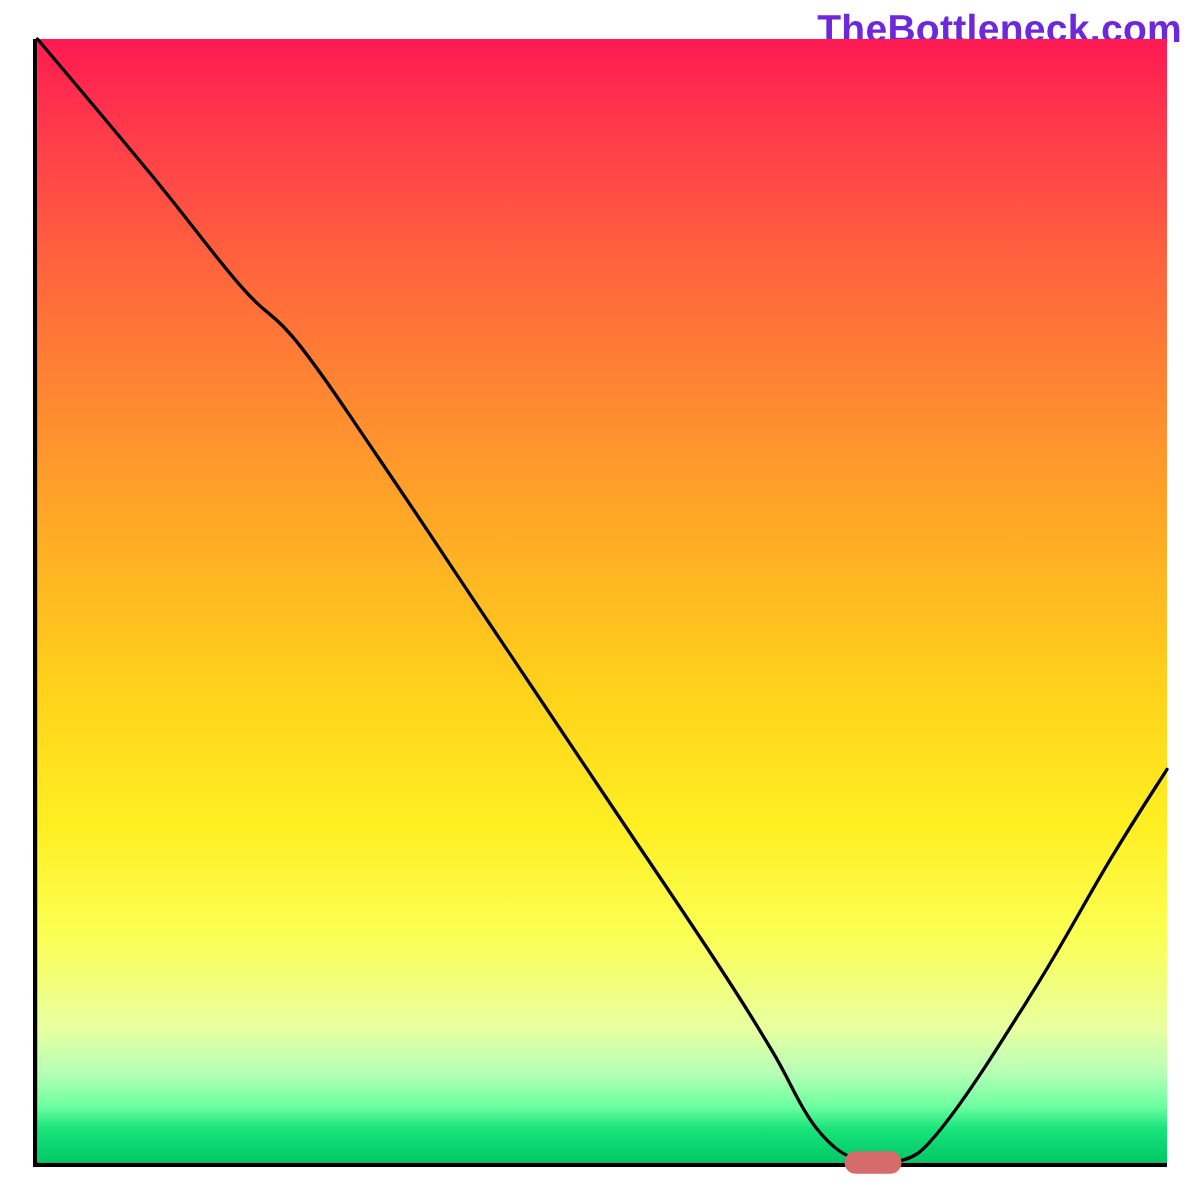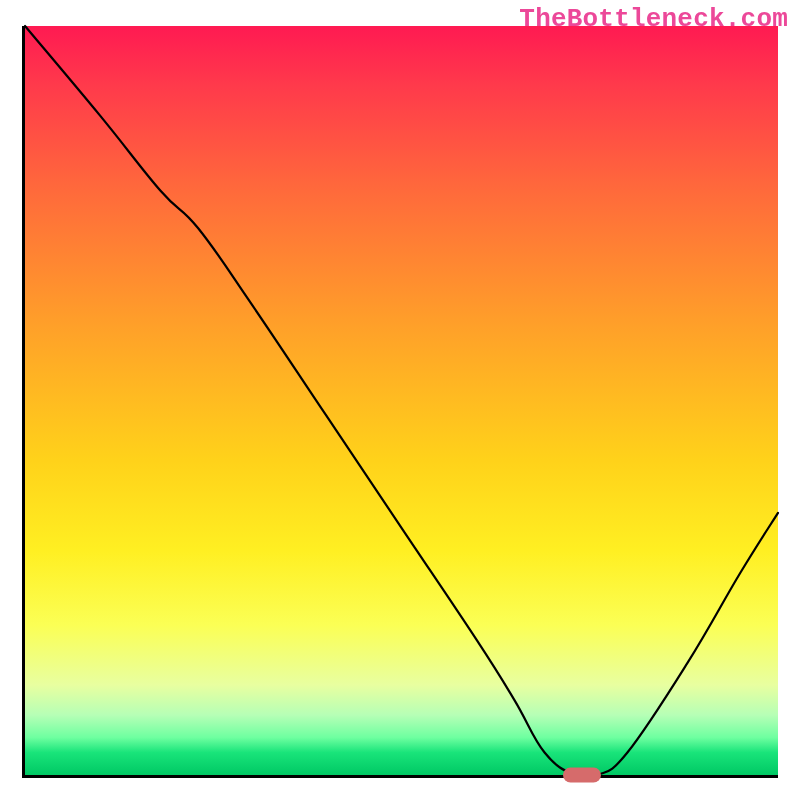--- a/index.html
+++ b/index.html
@@ -8,24 +8,24 @@
   .frame {
     position: relative;
     width: 800px;
     height: 800px;
   }
 
   .watermark {
     position: absolute;
     top: 4px;
     right: 12px;
-    font-family: Liberation Mono, monospace;
+    font-family: Liberation Sans, sans-serif;
     font-size: 26px;
     font-weight: 600;
-    color: #ec4899;
+    color: #6d28d9;
     letter-spacing: 0.2px;
   }
 
   .plot-outer {
     position: absolute;
     left: 22px;
     top: 26px;
     width: 756px;
     height: 752px;
     background: #fff;

